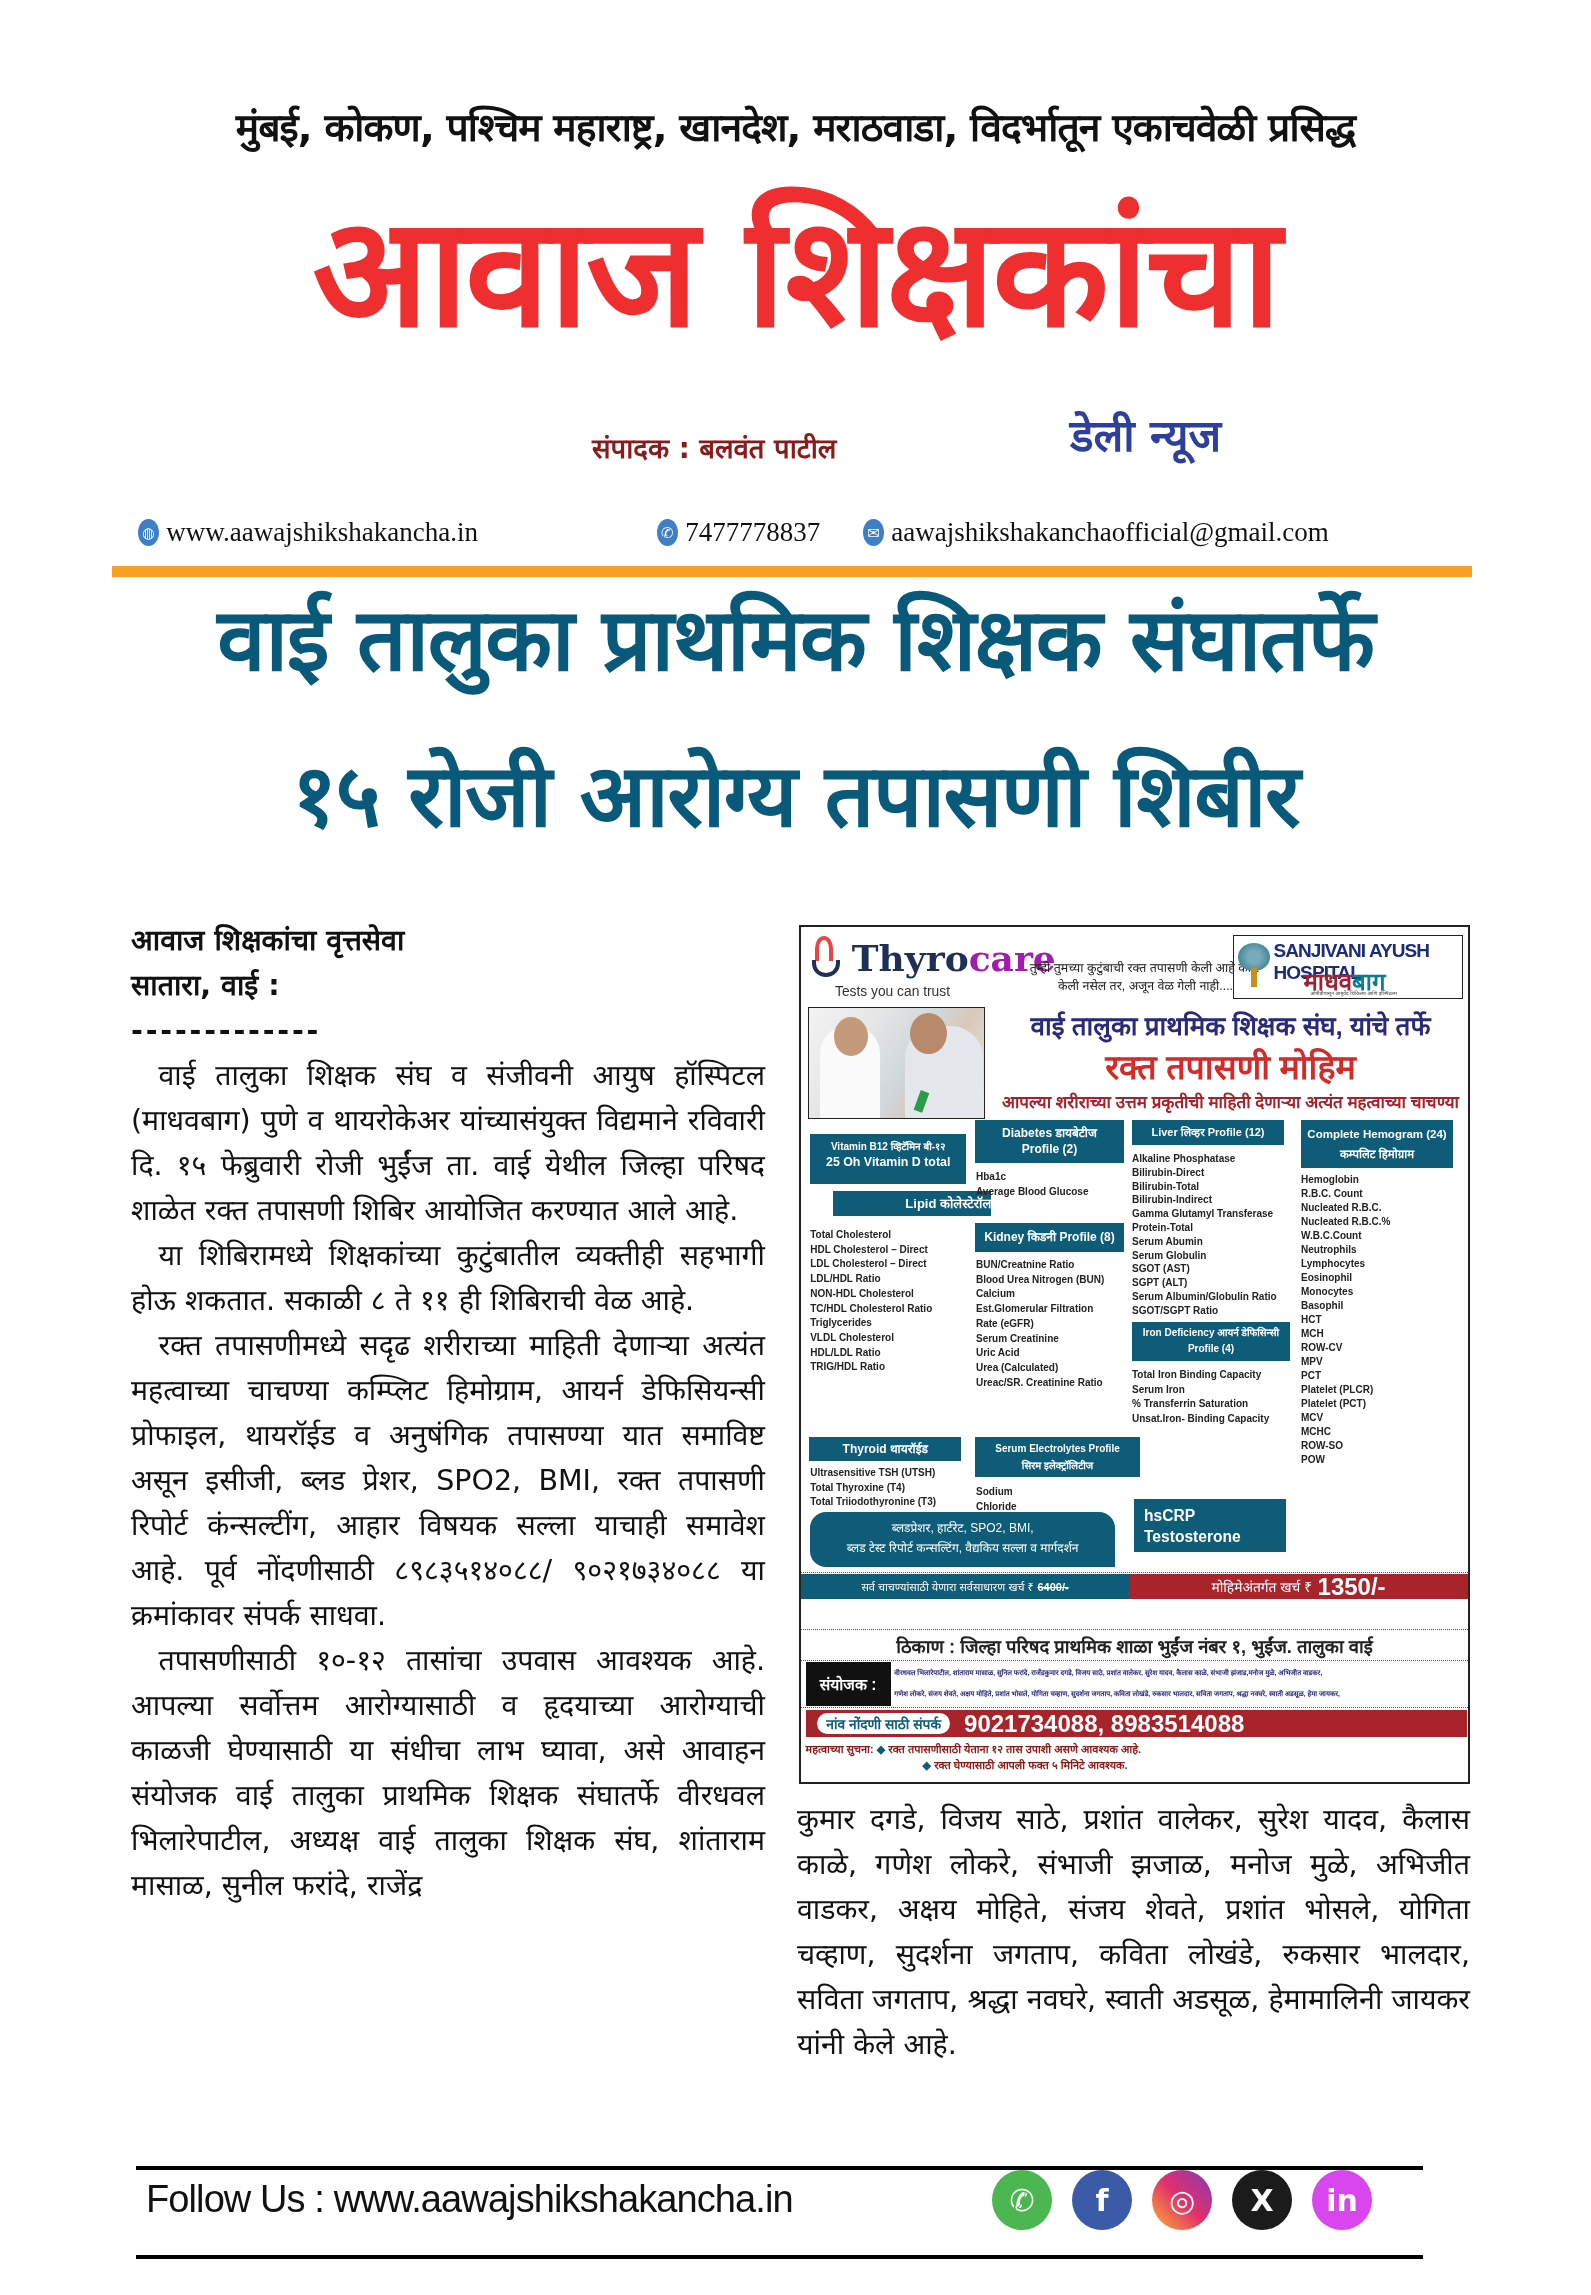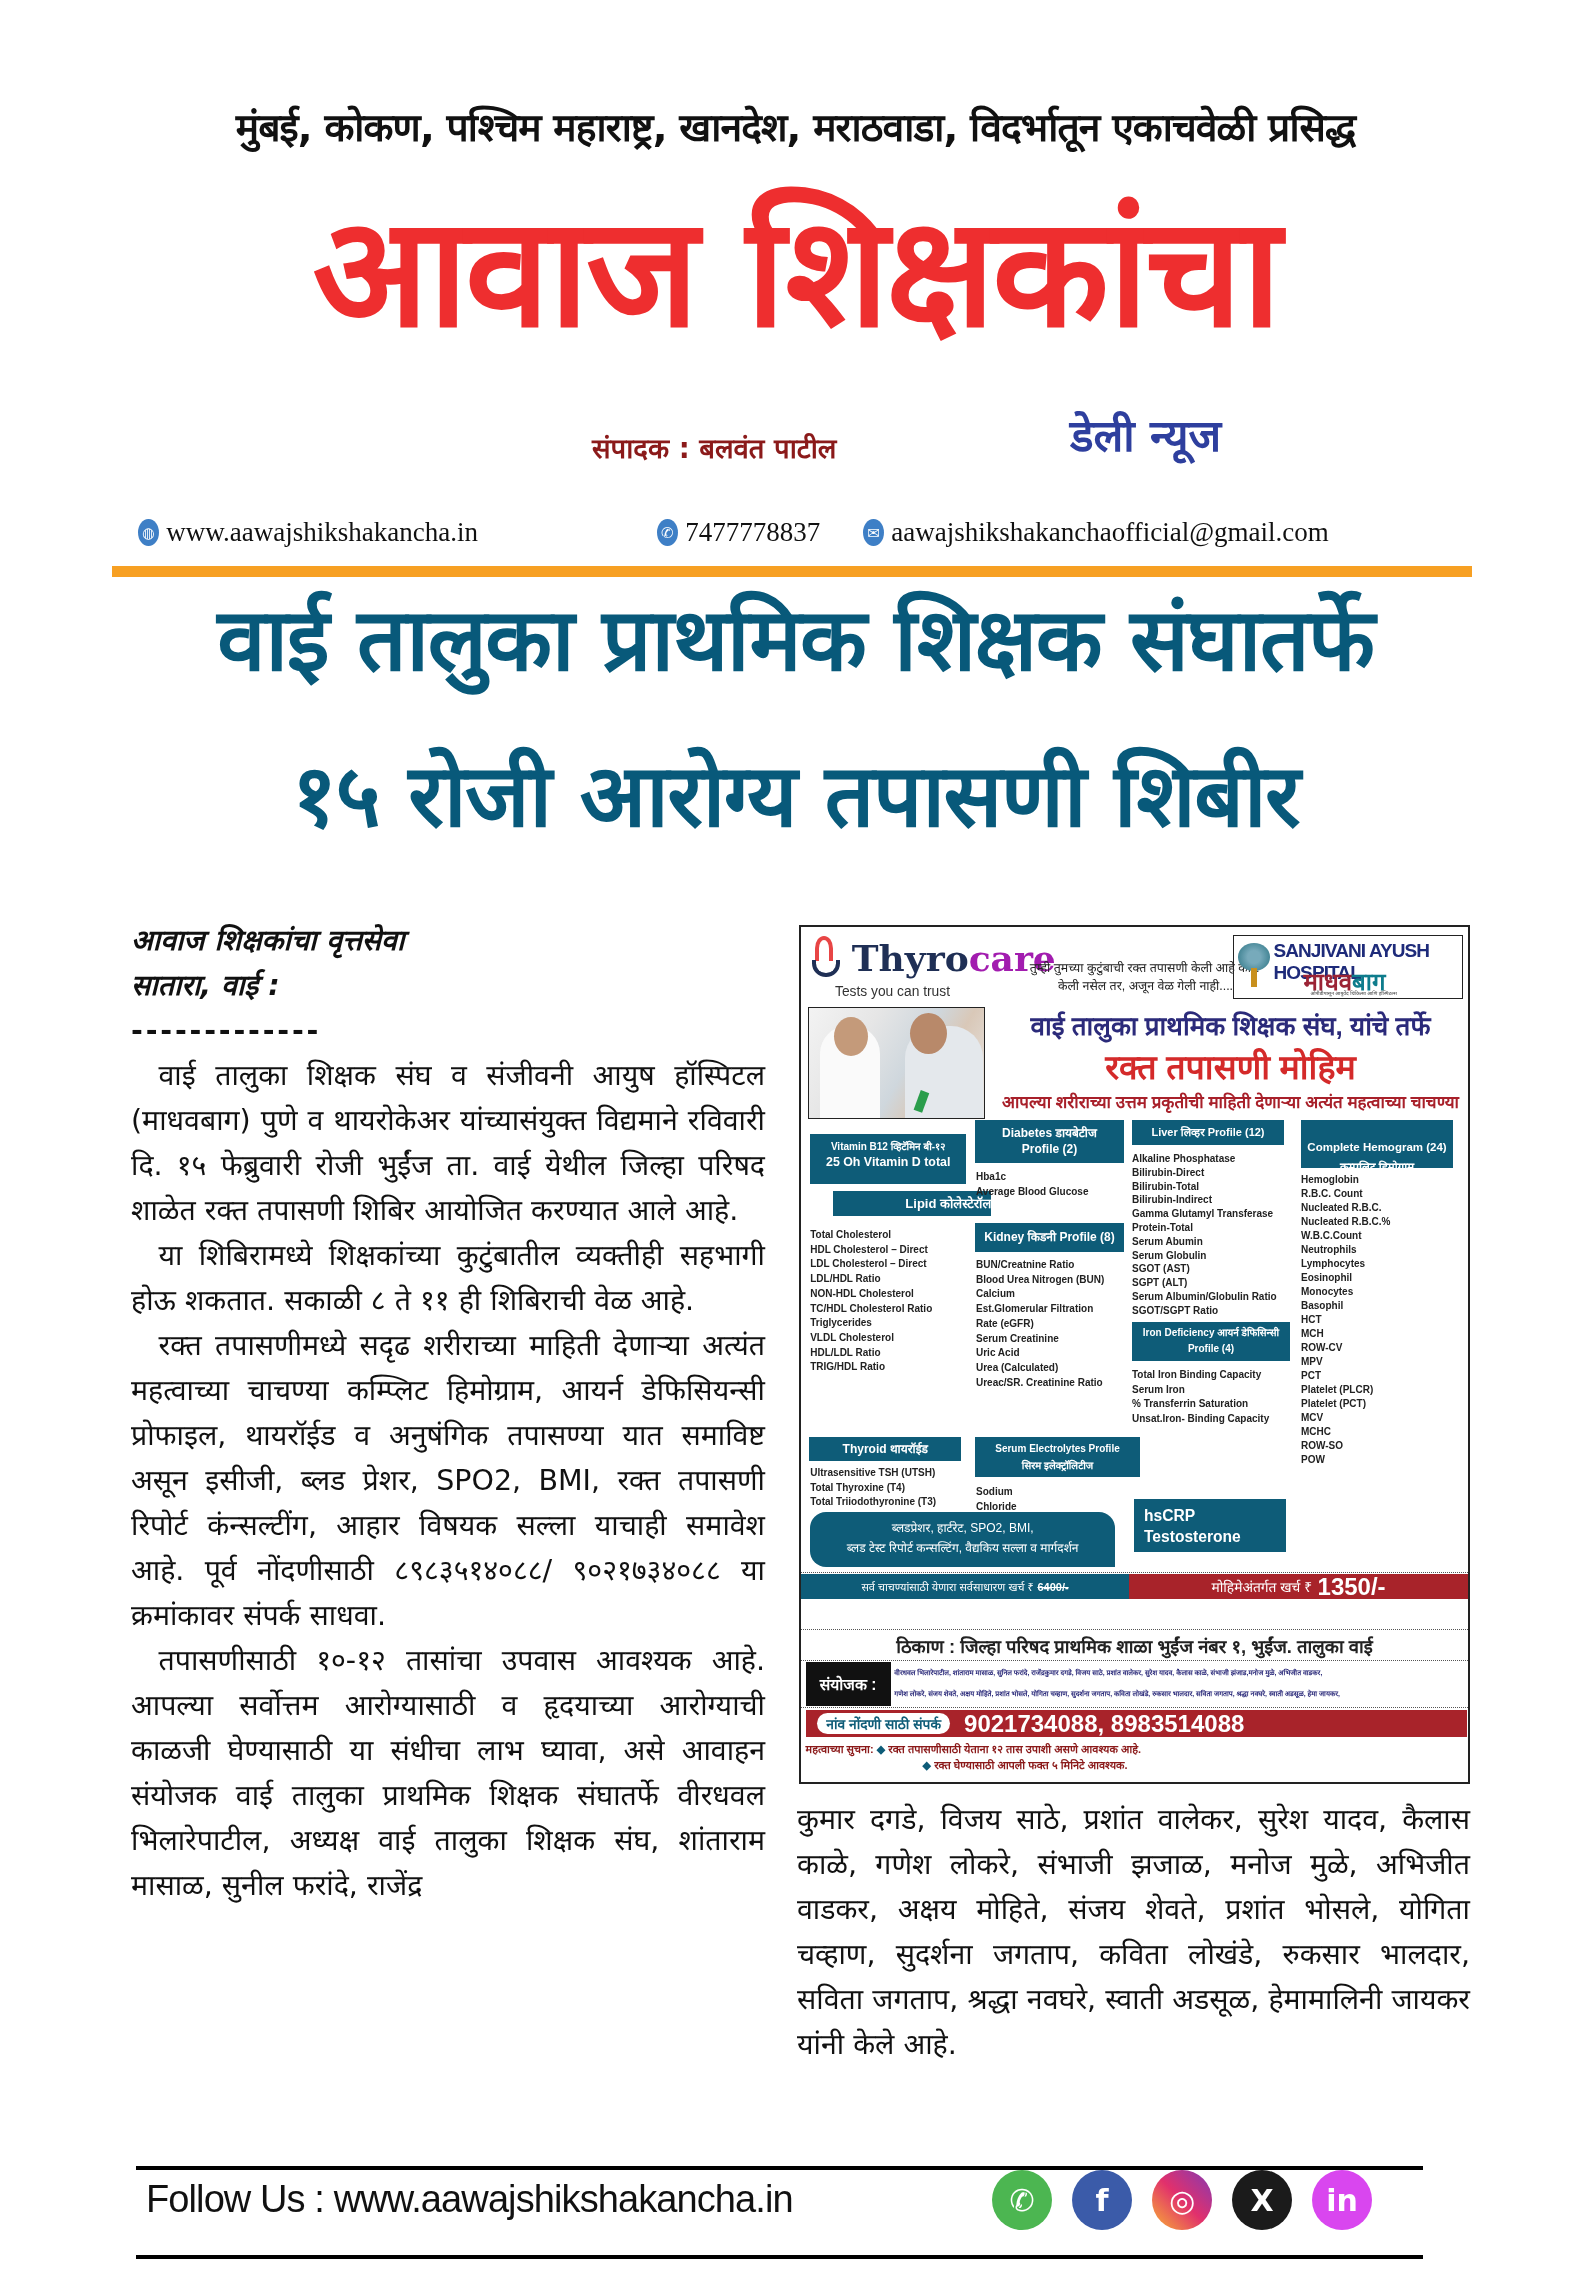--- a/index.html
+++ b/index.html
@@ -20,21 +20,21 @@
 
   .orange-bar { left: 112px; top: 566px; width: 1360px; height: 11px; background: #f7a023; }
 
   
   .headline { left: 0; width: 1591px; text-align: center; font-size: 87px; font-weight: bold; color: #08597a; letter-spacing: -1.4px; line-height: 1; }
   .hl1 { top: 597px; }
   .hl2 { top: 753px; }
 
   
   .article { left: 131px; top: 918px; width: 634px; font-size: 28.5px; line-height: 45px; text-align: justify; color: #111; }
-  .article .byline { font-weight: bold; text-align: left; font-style: italic; }
+  .article .byline { font-weight: bold; text-align: left; }
   .article .dashes { font-weight: bold; letter-spacing: 2.8px; text-align: left; }
   .article p { text-indent: 27.5px; }
   .article2 { left: 797px; top: 1797px; width: 673px; font-size: 28.5px; line-height: 45px; text-align: justify; color: #111; }
 
   
   .ad { left: 799px; top: 925px; width: 671px; height: 859px; border: 2.3px solid #222; background: #fff; font-family: "Liberation Sans", sans-serif; overflow: hidden; }
   .ad-inner { position: relative; width: 100%; height: 100%; }
   .thyro-logo { position: absolute; left: 9.2px; top: 9.2px; display: flex; align-items: center; }
   .thyro-mark { width: 37px; height: 44px; position: relative; margin-right: 4.6px; }
   .thyro-mark .drop { position: absolute; left: 4.6px; top: 0; width: 18.4px; height: 25px; border: 4.1px solid #e84545; border-bottom: none; border-radius: 50% 50% 0 0; }
@@ -238,21 +238,21 @@
       <div>Iron Deficiency आयर्न डेफिसिन्सी</div>
       <div>Profile (4)</div>
     </div>
     <div class="plist" style="left:331px; top:441px;">
       <div>Total Iron Binding Capacity</div>
       <div>Serum Iron</div>
       <div>% Transferrin Saturation</div>
       <div>Unsat.Iron- Binding Capacity</div>
     </div>
 
-    <div class="pbox" style="left:500px; top:193px; width:152px; height:48px; font-size:11.5px; line-height:20px; padding-top:17px;">
+    <div class="pbox" style="left:500px; top:193px; width:152px; height:48px; font-size:11.5px; line-height:20px; padding-top:4px;">
       <div>Complete Hemogram (24)</div>
       <div>कम्पलिट हिमोग्राम</div>
     </div>
     <div class="plist" style="left:500px; top:246px; line-height:14px;">
       <div>Hemoglobin</div>
       <div>R.B.C. Count</div>
       <div>Nucleated R.B.C.</div>
       <div>Nucleated R.B.C.%</div>
       <div>W.B.C.Count</div>
       <div>Neutrophils</div>

